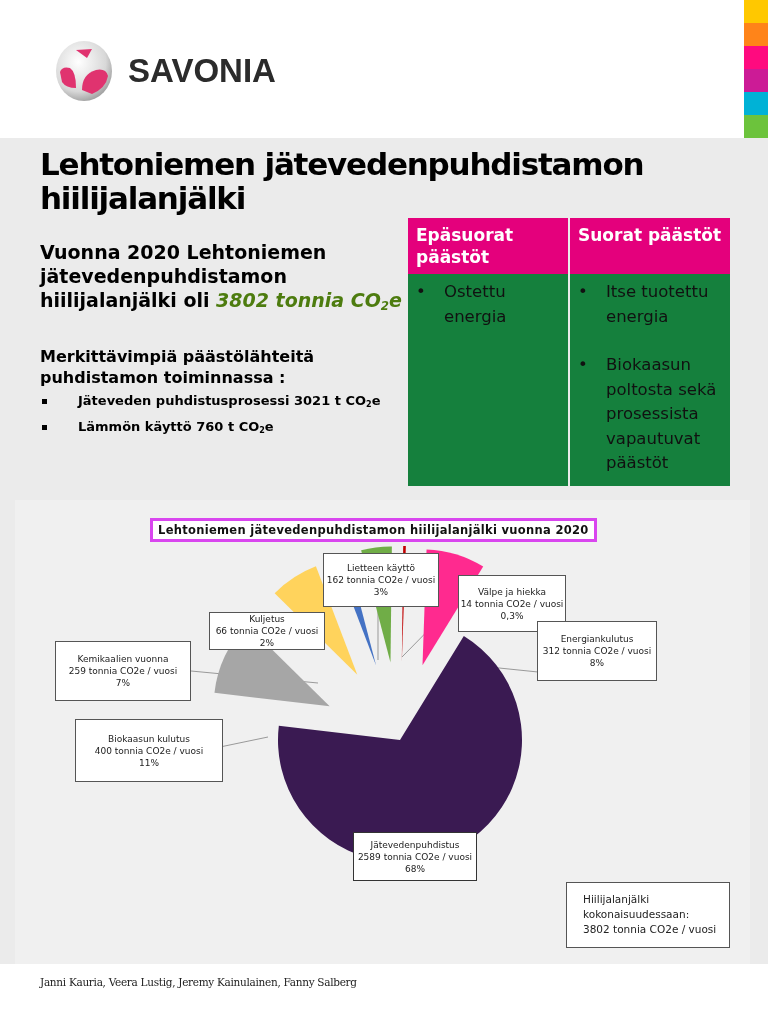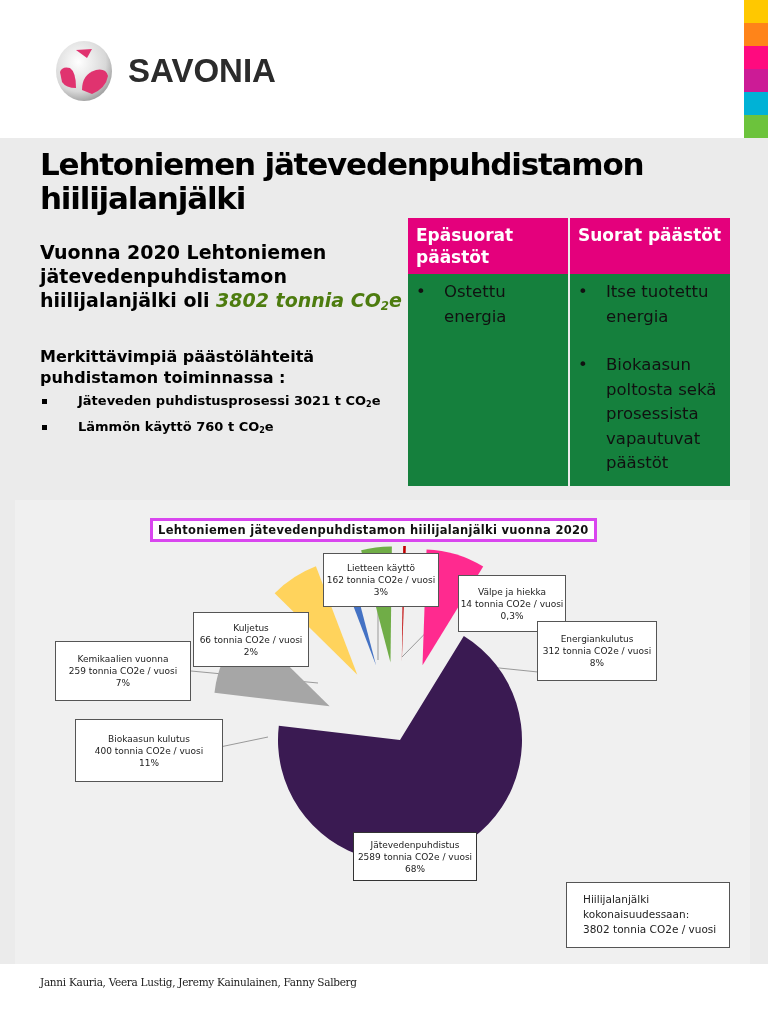--- a/index.html
+++ b/index.html
@@ -115,21 +115,21 @@
 <div class="lbl" style="left:323px;top:553px;width:116px;height:54px;">
   <div>Lietteen käyttö</div>
   <div>162 tonnia CO2e / vuosi</div>
   <div>3%</div>
 </div>
 <div class="lbl" style="left:458px;top:575px;width:108px;height:57px;">
   <div>Välpe ja hiekka</div>
   <div>14 tonnia CO2e / vuosi</div>
   <div>0,3%</div>
 </div>
-<div class="lbl" style="left:193px;top:612px;width:116px;height:55px;">
+<div class="lbl" style="left:209px;top:612px;width:116px;height:38px;">
   <div>Kuljetus</div>
   <div>66 tonnia CO2e / vuosi</div>
   <div>2%</div>
 </div>
 <div class="lbl" style="left:55px;top:641px;width:136px;height:60px;">
   <div>Kemikaalien vuonna</div>
   <div>259 tonnia CO2e / vuosi</div>
   <div>7%</div>
 </div>
 <div class="lbl" style="left:537px;top:621px;width:120px;height:60px;">

